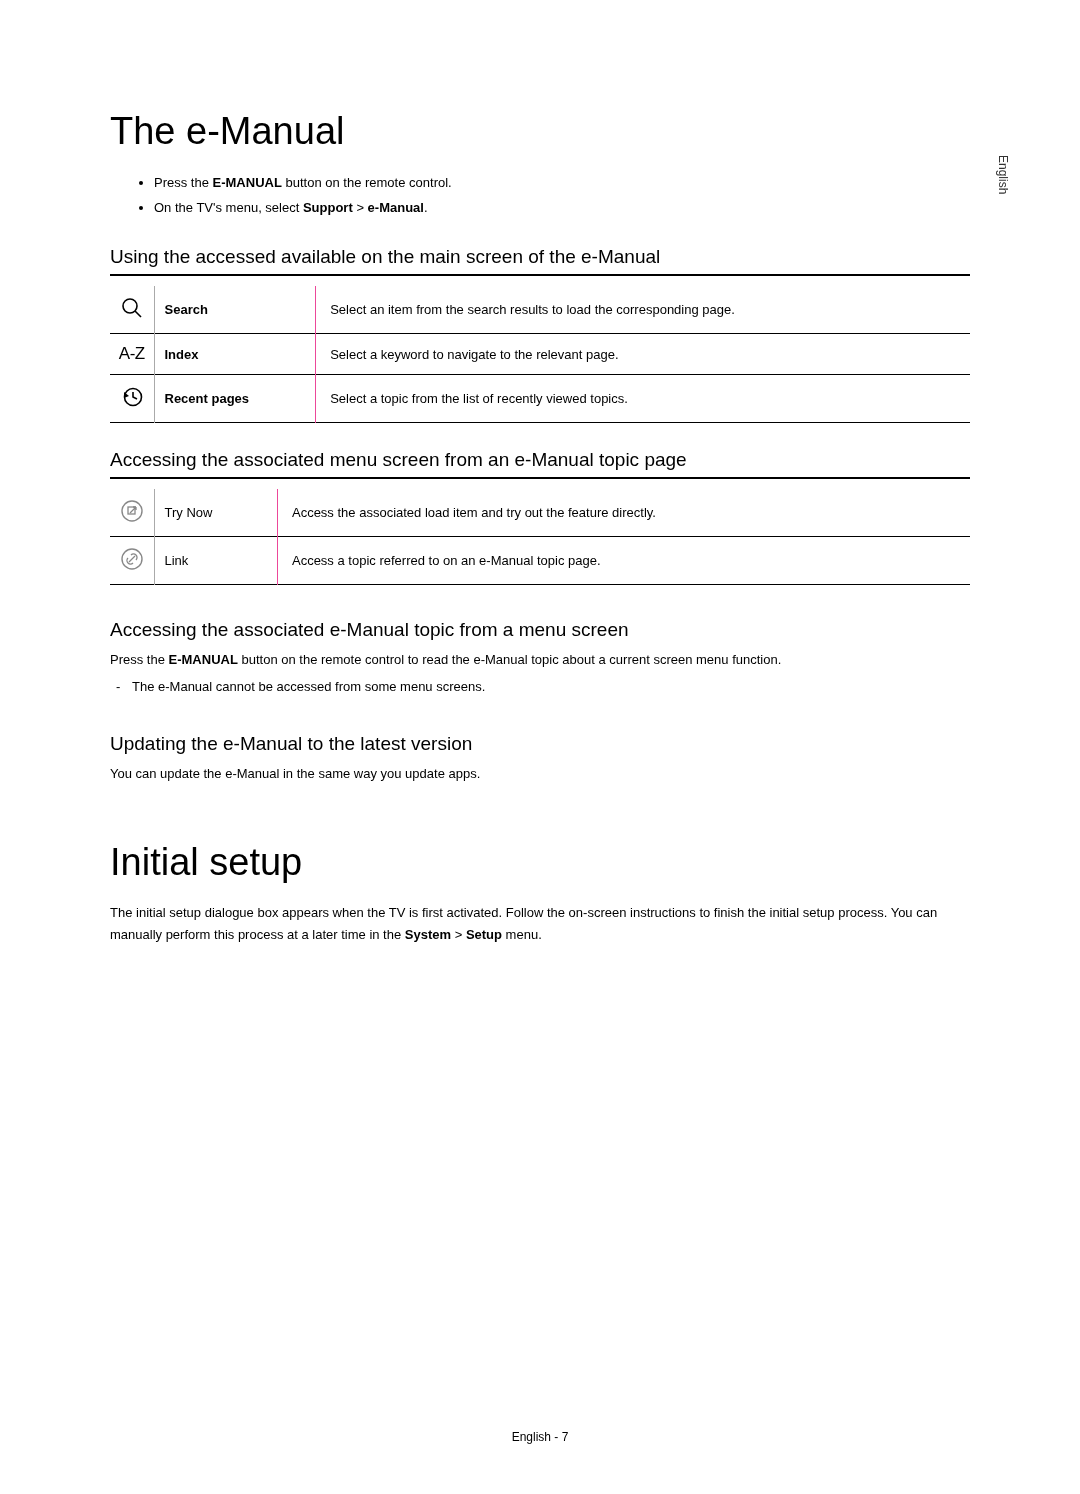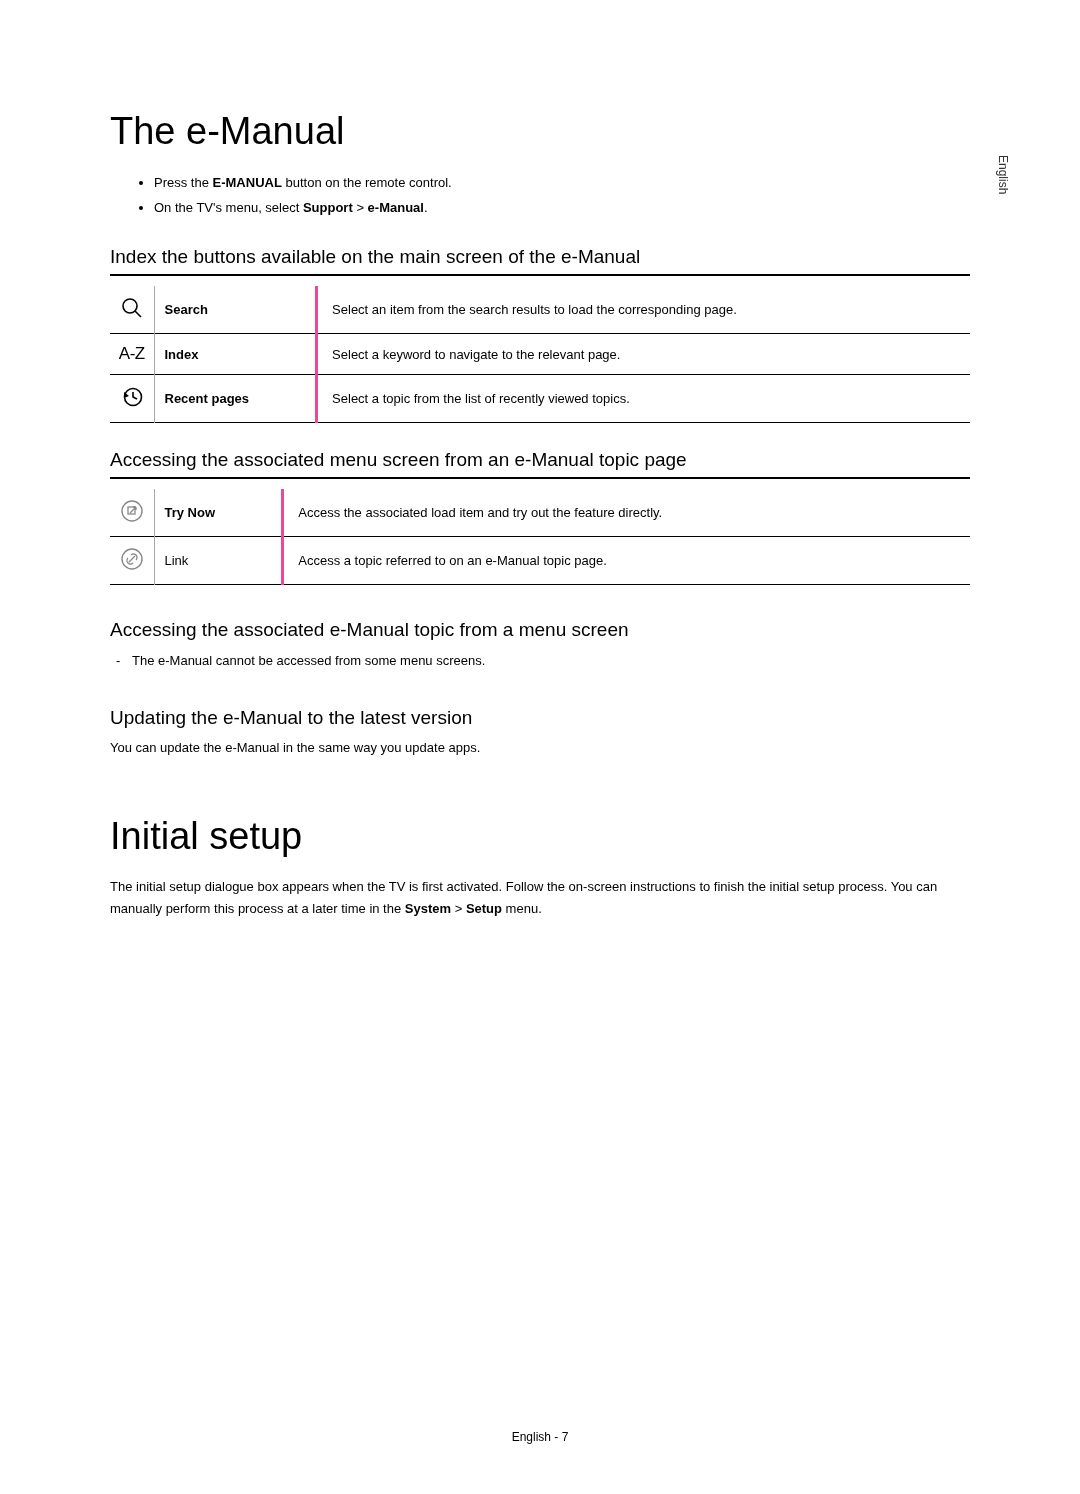--- a/index.html
+++ b/index.html
@@ -14,21 +14,21 @@
   .sub-indent { font-size: 13px; line-height: 1.8; padding-left: 22px; }
   .bullet-list { list-style: disc; margin-left: 44px; }
   .bullet-list li { font-size: 13px; line-height: 1.9; }
   .bold { font-weight: 700; }
   h2.section { font-size: 19px; font-weight: 400; margin-top: 26px; margin-bottom: 10px; border-bottom: 2px solid #000; padding-bottom: 6px; }
   h2.section-noborder { font-size: 19px; font-weight: 400; margin-top: 34px; margin-bottom: 8px; }
   table.feat { width: 100%; border-collapse: collapse; }
   table.feat tr { border-bottom: 1px solid #000; }
   table.feat td { padding: 10px 8px; font-size: 13px; vertical-align: middle; }
   table.feat td.icon-cell { width: 44px; text-align: center; border-right: 1px solid #aaa; }
-  table.feat td.label-cell { border-right: 3px solid #ec4899; font-weight: 700; white-space: nowrap; padding-left: 10px; padding-right: 10px; }
+  table.feat td.label-cell { border-right: 1px solid #ec4899; font-weight: 700; white-space: nowrap; padding-left: 10px; padding-right: 10px; }
   table.feat td.desc-cell { padding-left: 14px; }
   .icon-az { font-family: Arial, sans-serif; font-size: 17px; font-weight: 400; letter-spacing: -0.5px; margin-top: 38px; }
   .footer { position: absolute; bottom: 50px; left: 0; width: 1080px; text-align: center; font-size: 12px; }
   h1.second { margin-top: 56px; }
   svg.icon { width: 24px; height: 24px; }
 </style>
 </head>
 <body>
 
 <div class="page">
@@ -43,21 +43,21 @@
 
   <ul class="bullet-list">
     <li>
       <span>Press the </span><span class="bold">E-MANUAL</span><span> button on the remote control.</span>
     </li>
     <li>
       <span>On the TV's menu, select </span><span class="bold">Support</span><span> &gt; </span><span class="bold">e-Manual</span><span>.</span>
     </li>
   </ul>
 
-  <h2 class="section">Index the buttons available on the main screen of the e-Manual</h2>
+  <h2 class="section">Using the accessed available on the main screen of the e-Manual</h2>
 
   <table class="feat">
     <tbody>
         <tr>
       <td class="icon-cell">
         <svg class="icon" viewBox="0 0 24 24">
               <circle cx="10" cy="10" r="7" fill="none" stroke="#000" stroke-width="1.6"></circle>
               <line x1="15" y1="15" x2="21" y2="21" stroke="#000" stroke-width="1.6"></line>
             </svg>
       </td>
@@ -88,39 +88,42 @@
   <table class="feat">
     <tbody>
         <tr>
       <td class="icon-cell">
         <svg class="icon" viewBox="0 0 24 24">
           <circle cx="12" cy="12" r="10" fill="none" stroke="#888" stroke-width="1.4"></circle>
           <rect x="8" y="8" width="7" height="7" fill="none" stroke="#888" stroke-width="1.3"></rect>
           <path d="M10 14 L16 8 M16 8 L13 8 M16 8 L16 11" fill="none" stroke="#888" stroke-width="1.3"></path>
         </svg>
       </td>
-      <td class="label-cell" style="font-weight:700">Try Now</td>
+      <td class="label-cell" style="font-weight:400">Try Now</td>
       <td class="desc-cell">Access the associated load item and try out the feature directly.</td>
     </tr>
     <tr>
       <td class="icon-cell">
         <svg class="icon" viewBox="0 0 24 24">
           <circle cx="12" cy="12" r="10" fill="none" stroke="#888" stroke-width="1.4"></circle>
           <path d="M9 15 L15 9" stroke="#888" stroke-width="1.3"></path>
           <path d="M11 8 A3 3 0 0 1 16 13" fill="none" stroke="#888" stroke-width="1.3"></path>
           <path d="M13 16 A3 3 0 0 1 8 11" fill="none" stroke="#888" stroke-width="1.3"></path>
         </svg>
       </td>
       <td class="label-cell" style="font-weight:400">Link</td>
       <td class="desc-cell">Access a topic referred to on an e-Manual topic page.</td>
     </tr>
   </tbody>
     </table>
 
   <h2 class="section-noborder">Accessing the associated e-Manual topic from a menu screen</h2>
+  <p class="body-text">
+    <span>Press the </span><span class="bold">E-MANUAL</span><span> button on the remote control to read the e-Manual topic about a current screen menu function.</span>
+  </p>
   <div class="dash-list">
     <div class="dash-item">The e-Manual cannot be accessed from some menu screens.</div>
   </div>
 
   <h2 class="section-noborder">Updating the e-Manual to the latest version</h2>
   <p class="body-text">You can update the e-Manual in the same way you update apps.</p>
 
   <h1 class="second">Initial setup</h1>
   <p class="body-text">
     <span>The initial setup dialogue box appears when the TV is first activated. Follow the on-screen instructions to finish the initial setup process. You can manually perform this process at a later time in the </span><span class="bold">System</span><span> &gt; </span><span class="bold">Setup</span><span> menu.</span>

